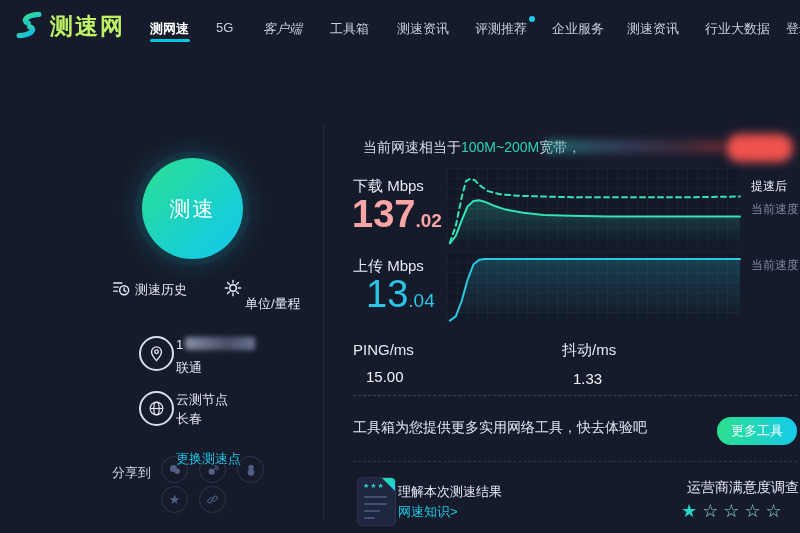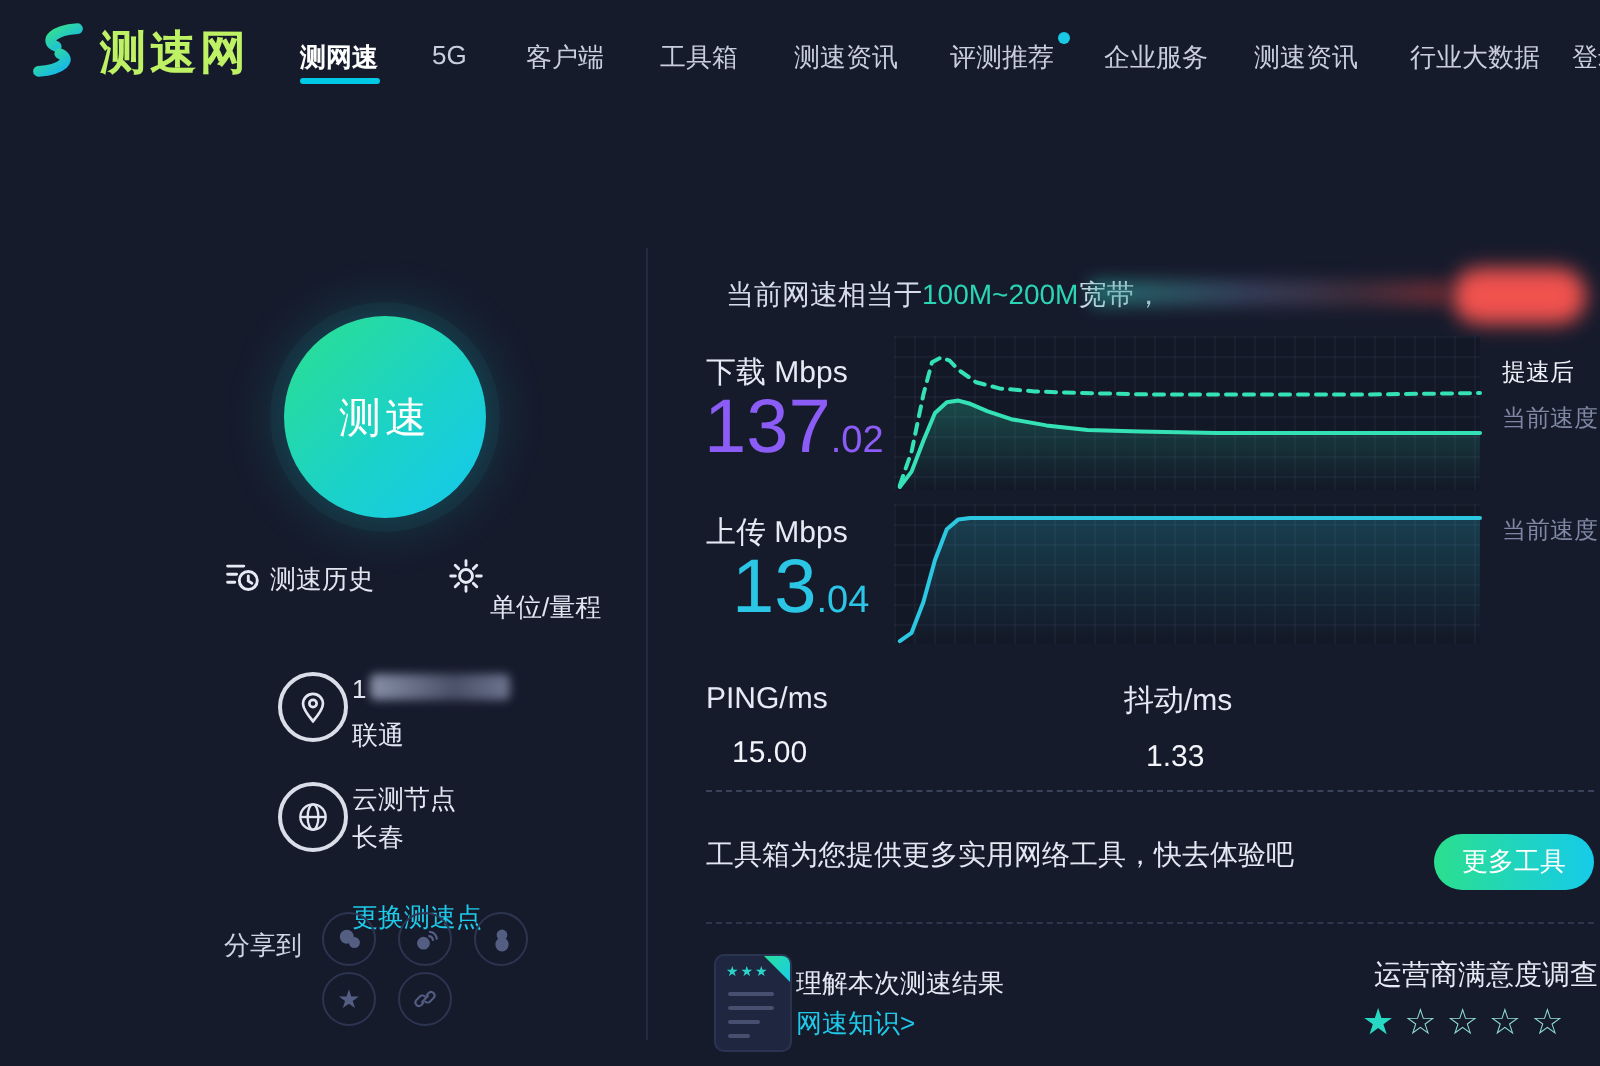--- a/index.html
+++ b/index.html
@@ -29,21 +29,21 @@
   .vdivider{position:absolute;left:323px;top:124px;width:1px;height:396px;background:#242b40;}
   .chart{position:absolute;background-color:#131826;
       background-image:linear-gradient(rgba(110,130,180,.07) 1px,transparent 1px),
                        linear-gradient(90deg,rgba(110,130,180,.07) 1px,transparent 1px);
       background-size:10px 10px;}
   .chart svg{position:absolute;left:0;top:0;width:100%;height:100%;overflow:visible;}
   .speed-label{font-size:15px;color:#e6eaf4;}
   .speed-value{white-space:nowrap;}
   .speed-value .big{font-size:38px;line-height:38px;}
   .speed-value .small{font-size:19px;}
-  .dl-color{color:#8b5cf6;}
+  .dl-color{color:#fca5a5;font-weight:bold;}
   .up-color{color:#2bc5e5;}
   .legend{font-size:12px;white-space:nowrap;}
   .legend.bright{color:#eef1f8;}
   .legend.dim{color:#7e87a3;}
   .metric-label{font-size:15px;color:#e6eaf4;}
   .metric-value{font-size:15px;color:#f2f4fa;}
   .dashed-div{position:absolute;width:444px;border-top:1px dashed #3a425c;}
   .pill-btn{position:absolute;left:717px;top:417px;width:80px;height:28px;border-radius:14px;
       background:linear-gradient(90deg,#2bdf8e,#16cbe9);display:flex;align-items:center;justify-content:center;
       font-size:13px;color:#fff;cursor:pointer;}
@@ -79,21 +79,21 @@
         </defs>
       <path d="M29 6 C15 7 10 13 17 16" fill="none" stroke="url(#lgS)" stroke-width="6" stroke-linecap="round"></path>
       <path d="M19 20 C26 23 21 29 7 30" fill="none" stroke="url(#lgS)" stroke-width="6" stroke-linecap="round"></path>
     </svg>
   </div>
   <div class="logo-text">测速网</div>
 
   <div class="nav-item active" style="left:150px;">测网速</div>
   <div class="nav-underline"></div>
   <div class="nav-item" style="left:216px;">5G</div>
-  <div class="nav-item" style="left:263px;">客户端</div>
+  <div class="nav-item" style="left:263px;font-style:italic;">客户端</div>
   <div class="nav-item" style="left:330px;">工具箱</div>
   <div class="nav-item" style="left:397px;">测速资讯</div>
   <div class="nav-item" style="left:475px;">
     <span>评测推荐</span>
     <span class="badge-dot"></span>
   </div>
   <div class="nav-item" style="left:552px;">企业服务</div>
   <div class="nav-item" style="left:627px;">测速资讯</div>
   <div class="nav-item" style="left:705px;">行业大数据</div>
   <div class="nav-item" style="left:786px;">登录</div>

